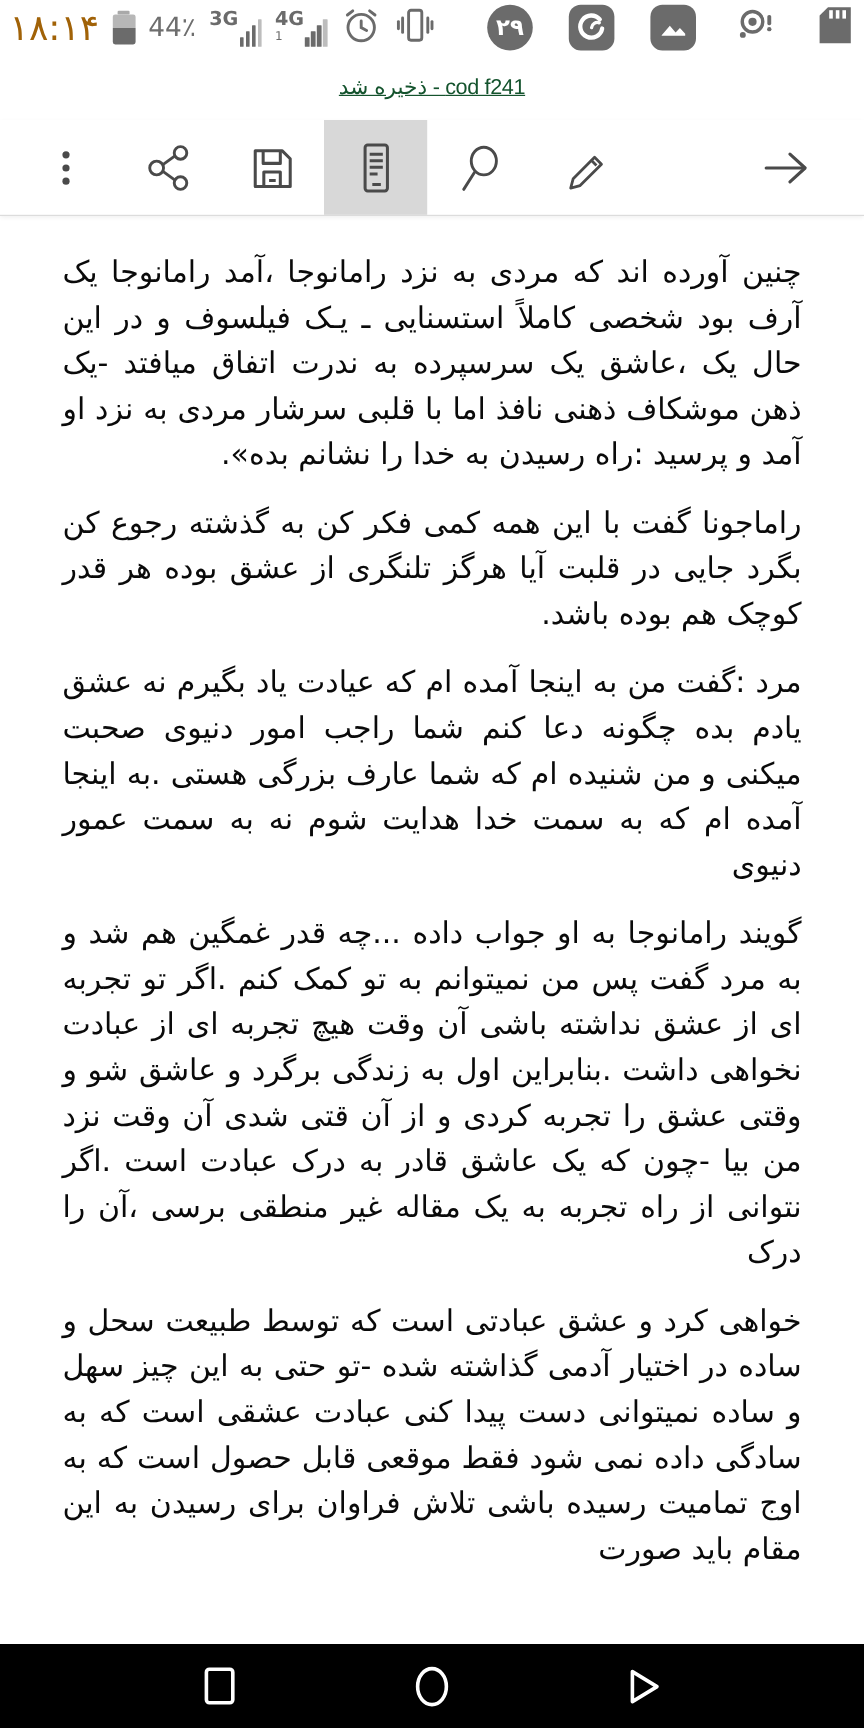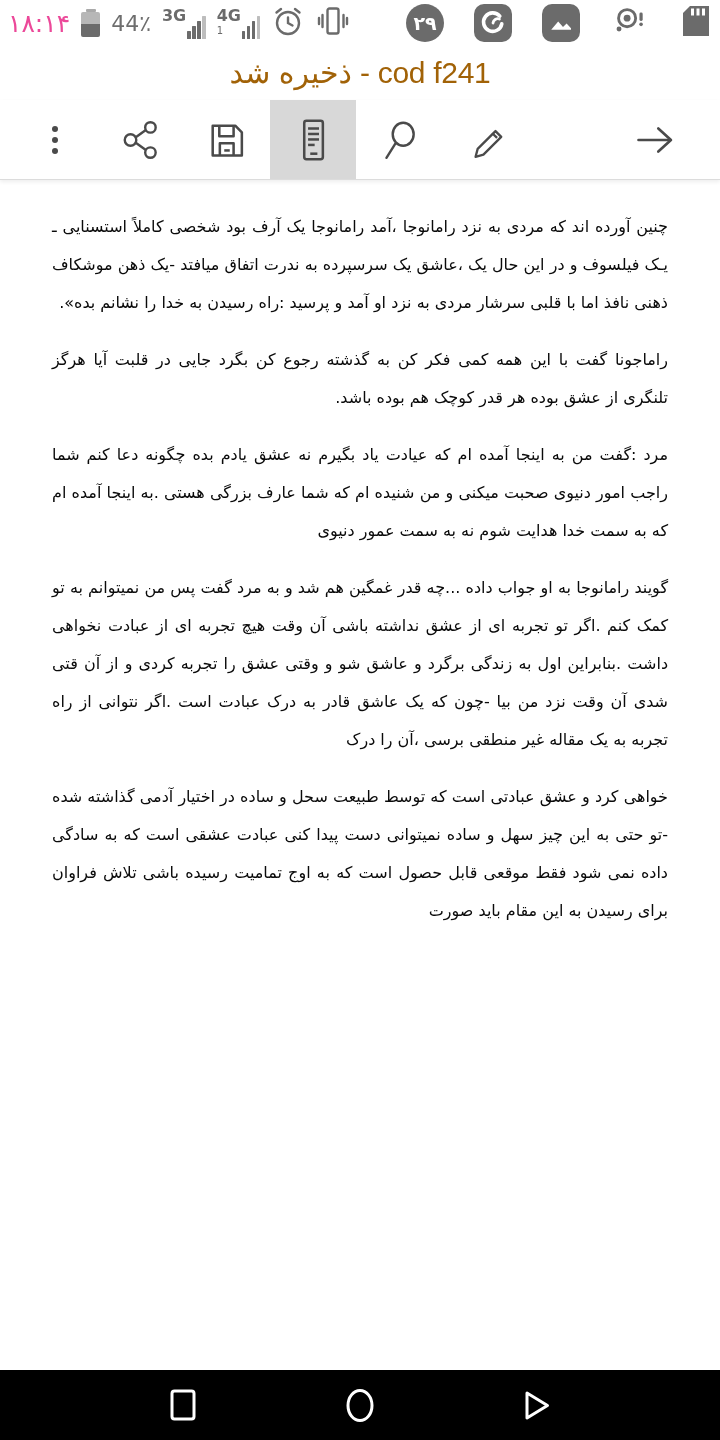--- a/index.html
+++ b/index.html
@@ -4,51 +4,51 @@
 <style>
   html,body{margin:0;padding:0;}
   body{
     width:720px;height:1440px;position:relative;overflow:hidden;
     background:#ffffff;font-family:"DejaVu Sans",sans-serif;
   }
   
   .status-bar{height:44px;display:flex;justify-content:space-between;align-items:center;padding:2px 8px 0;box-sizing:border-box;}
   .sb-left{display:flex;align-items:center;gap:11px;}
   .sb-right{display:flex;align-items:center;gap:30px;}
-  .sb-time{font-size:25px;color:#ec4899;direction:rtl;}
+  .sb-time{font-size:30px;color:#a16207;direction:rtl;}
   .sb-pct{font-size:22px;color:#6e6e6e;direction:rtl;}
   .battery{display:inline-flex;flex-direction:column;align-items:center;}
   .batt-nub{width:10px;height:3px;background:#a9a9a9;border-radius:1px;}
   .batt-body{width:19px;height:25px;border-radius:2px;background:linear-gradient(to bottom,#b7b7b7 0 46%,#6b6b6b 46% 100%);}
   .signal{display:flex;align-items:flex-end;height:31px;}
   .sig-col{display:flex;flex-direction:column;align-self:flex-start;margin-right:1px;}
   .sig-label{font-size:16px;font-weight:bold;color:#6b6b6b;line-height:1;}
   .sig-sub{font-size:10px;color:#6b6b6b;line-height:1;margin-top:2px;}
   .bars{display:flex;align-items:flex-end;gap:1.5px;}
   .bars i{display:block;width:3.5px;background:#6b6b6b;border-radius:0.5px;}
   .bars i:nth-child(1){height:8px;}
   .bars i:nth-child(2){height:13px;}
   .bars i:nth-child(3){height:18px;}
   .bars i:nth-child(4){height:23px;background:#bdbdbd;}
   .badge{width:38px;height:38px;border-radius:50%;background:#6b6b6b;color:#fff;display:flex;align-items:center;justify-content:center;font-size:19px;font-weight:bold;}
   .app-sq{width:38px;height:38px;border-radius:10px;background:#6b6b6b;display:flex;align-items:center;justify-content:center;}
   
   .title-bar{height:56px;display:flex;align-items:center;justify-content:center;}
-  .title-text{font-family:"Liberation Sans",sans-serif;font-size:30px;color:#a16207;direction:rtl;letter-spacing:-0.3px;}
+  .title-text{font-family:"Liberation Sans",sans-serif;font-size:18px;color:#14532d;direction:rtl;letter-spacing:-0.3px;text-decoration:underline;}
   
   .toolbar{height:80px;display:flex;align-items:stretch;padding:0 12px;background:#fff;border-bottom:1px solid #dcdcdc;box-shadow:0 2px 4px rgba(0,0,0,0.07);box-sizing:border-box;}
   .tb-btn{width:86px;display:flex;align-items:center;justify-content:center;background:transparent;}
   .tb-btn.selected{background:#d8d8d8;}
   .tb-arrow{margin-left:auto;margin-right:10px;}
   .tb-btn svg{stroke:#4a4a4a;}
   
   .document{
     height:1190px;box-sizing:border-box;overflow:hidden;
     padding:28px 52px 0;direction:rtl;text-align:justify;
-    color:#0a0a0a;font-size:16px;line-height:38px;
+    color:#0a0a0a;font-size:25px;line-height:38px;
   }
   .document p{margin:0 0 19px;}
   
   .nav-bar{position:absolute;left:0;bottom:0;width:720px;height:70px;background:#000;display:flex;align-items:center;justify-content:center;gap:150px;}
   .nav-btn{display:flex;align-items:center;justify-content:center;}
   .nav-btn svg{stroke:#fff;fill:none;}
 </style>
 </head>
 <body>
 

